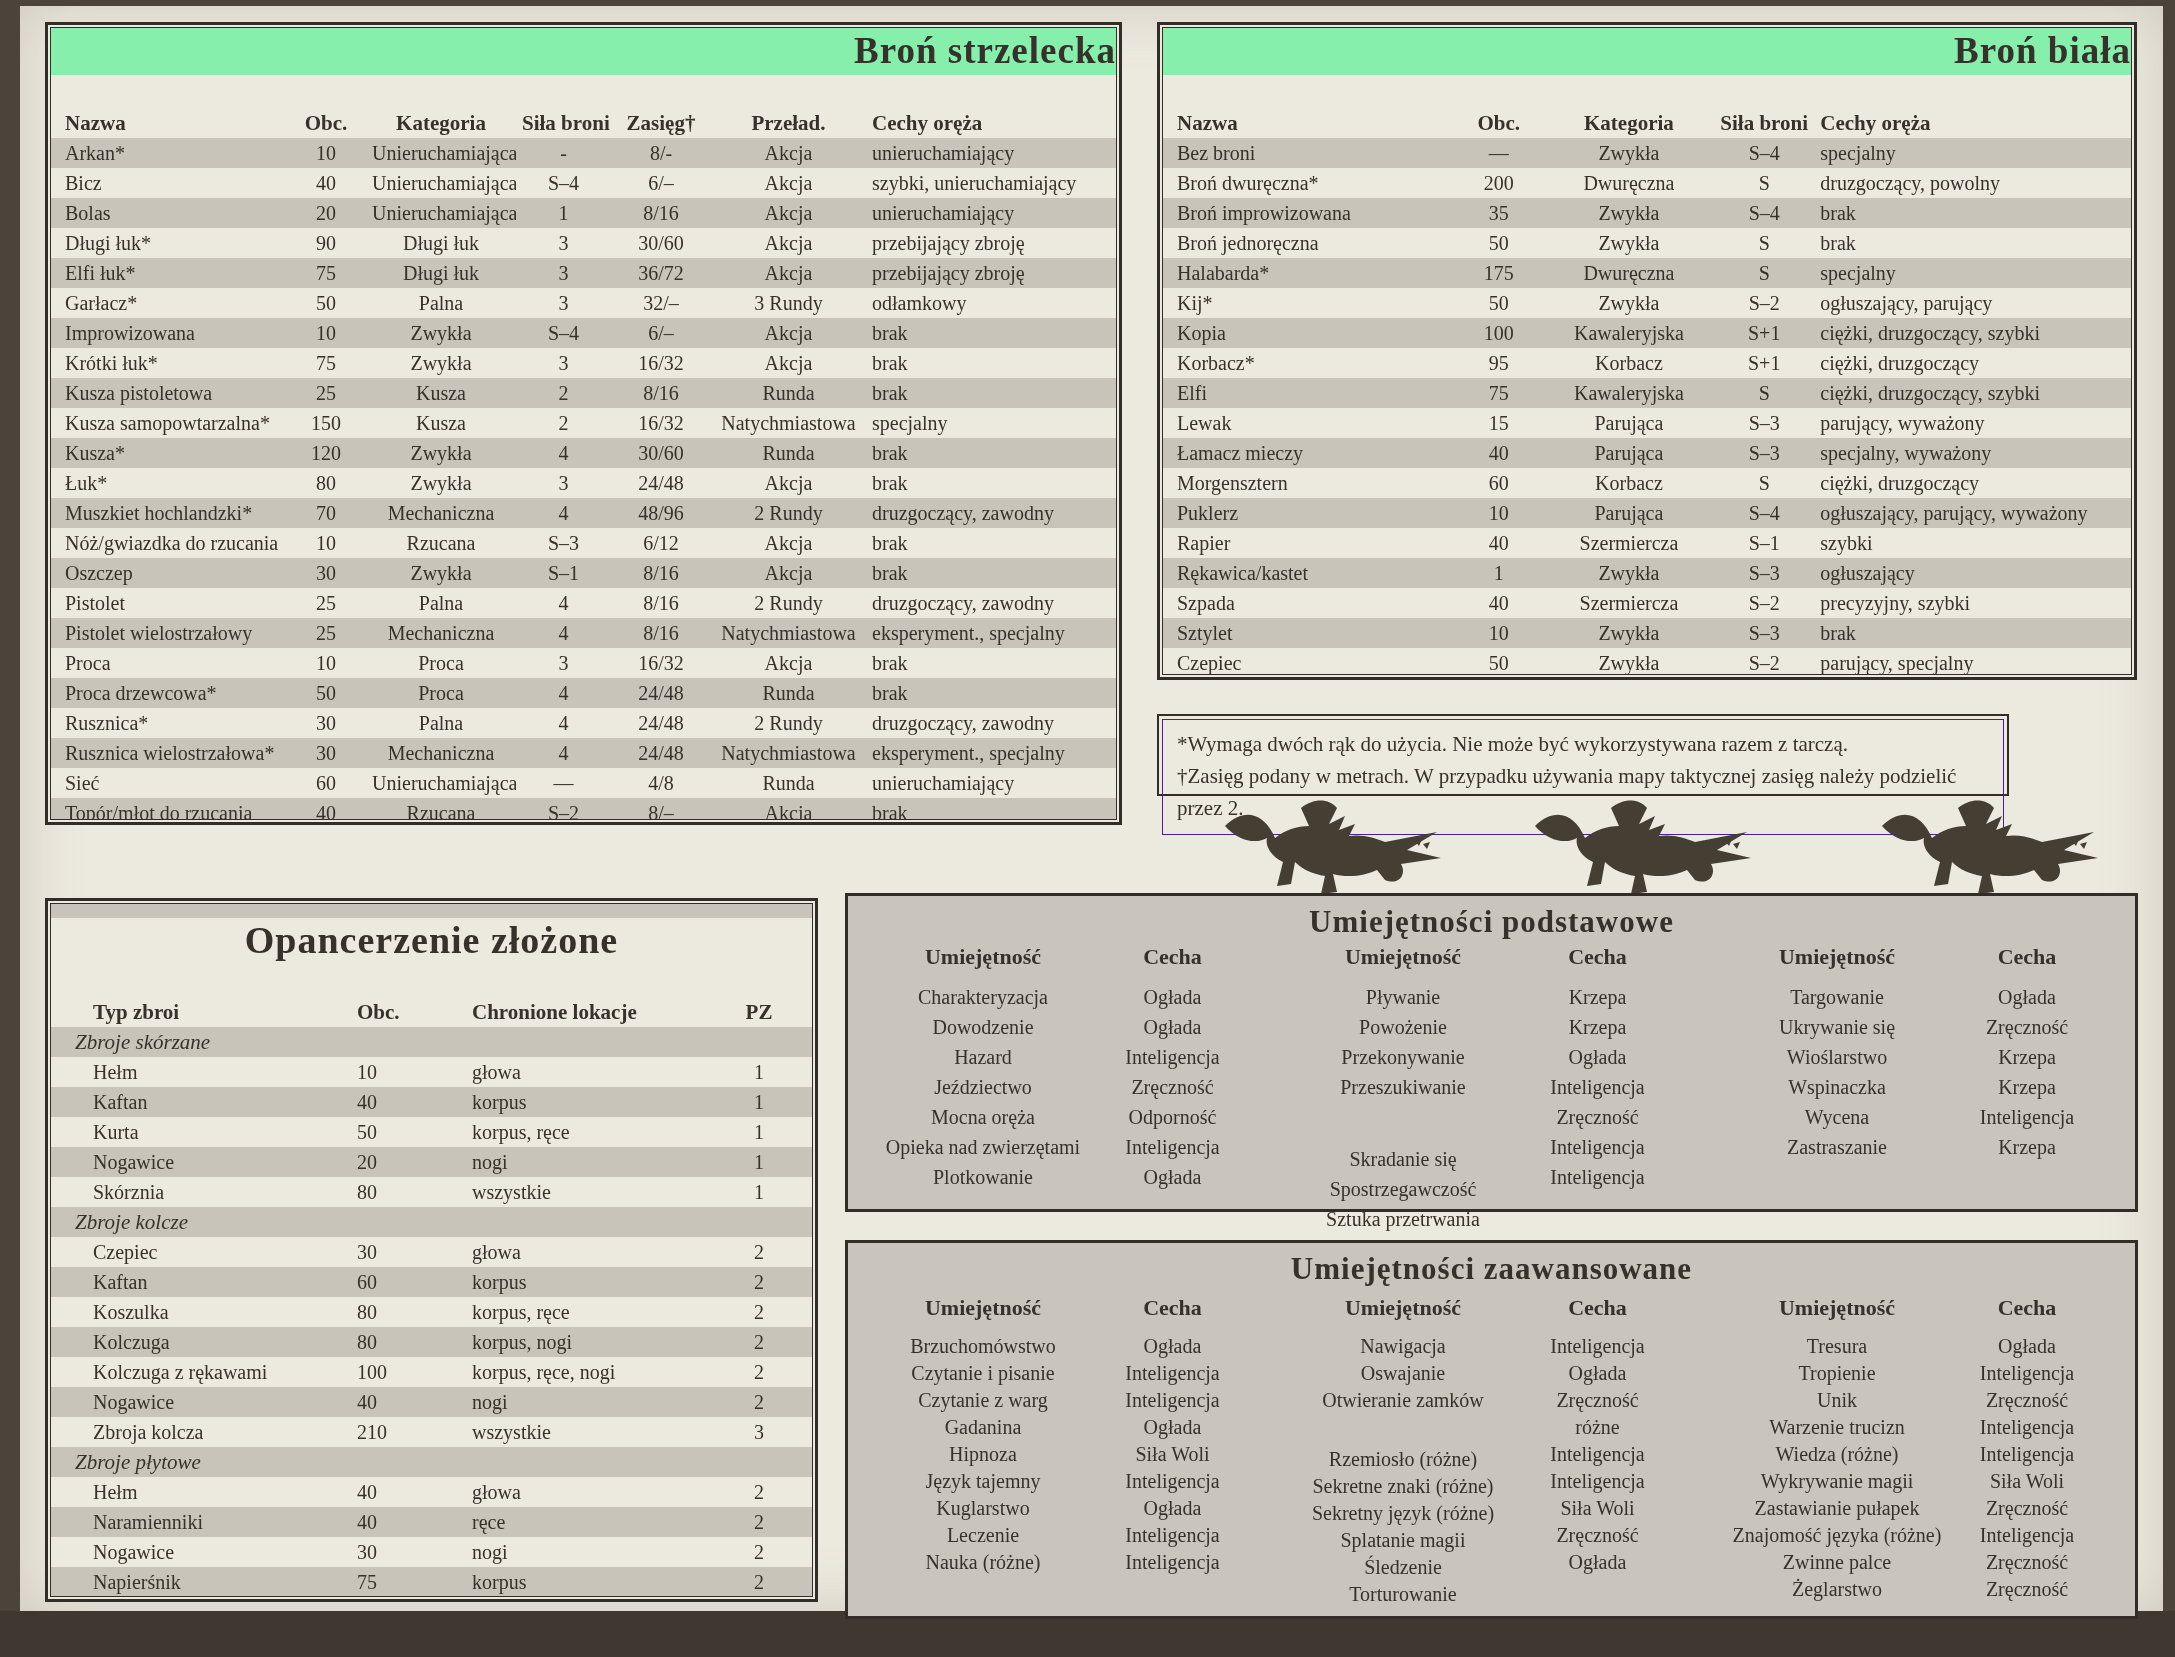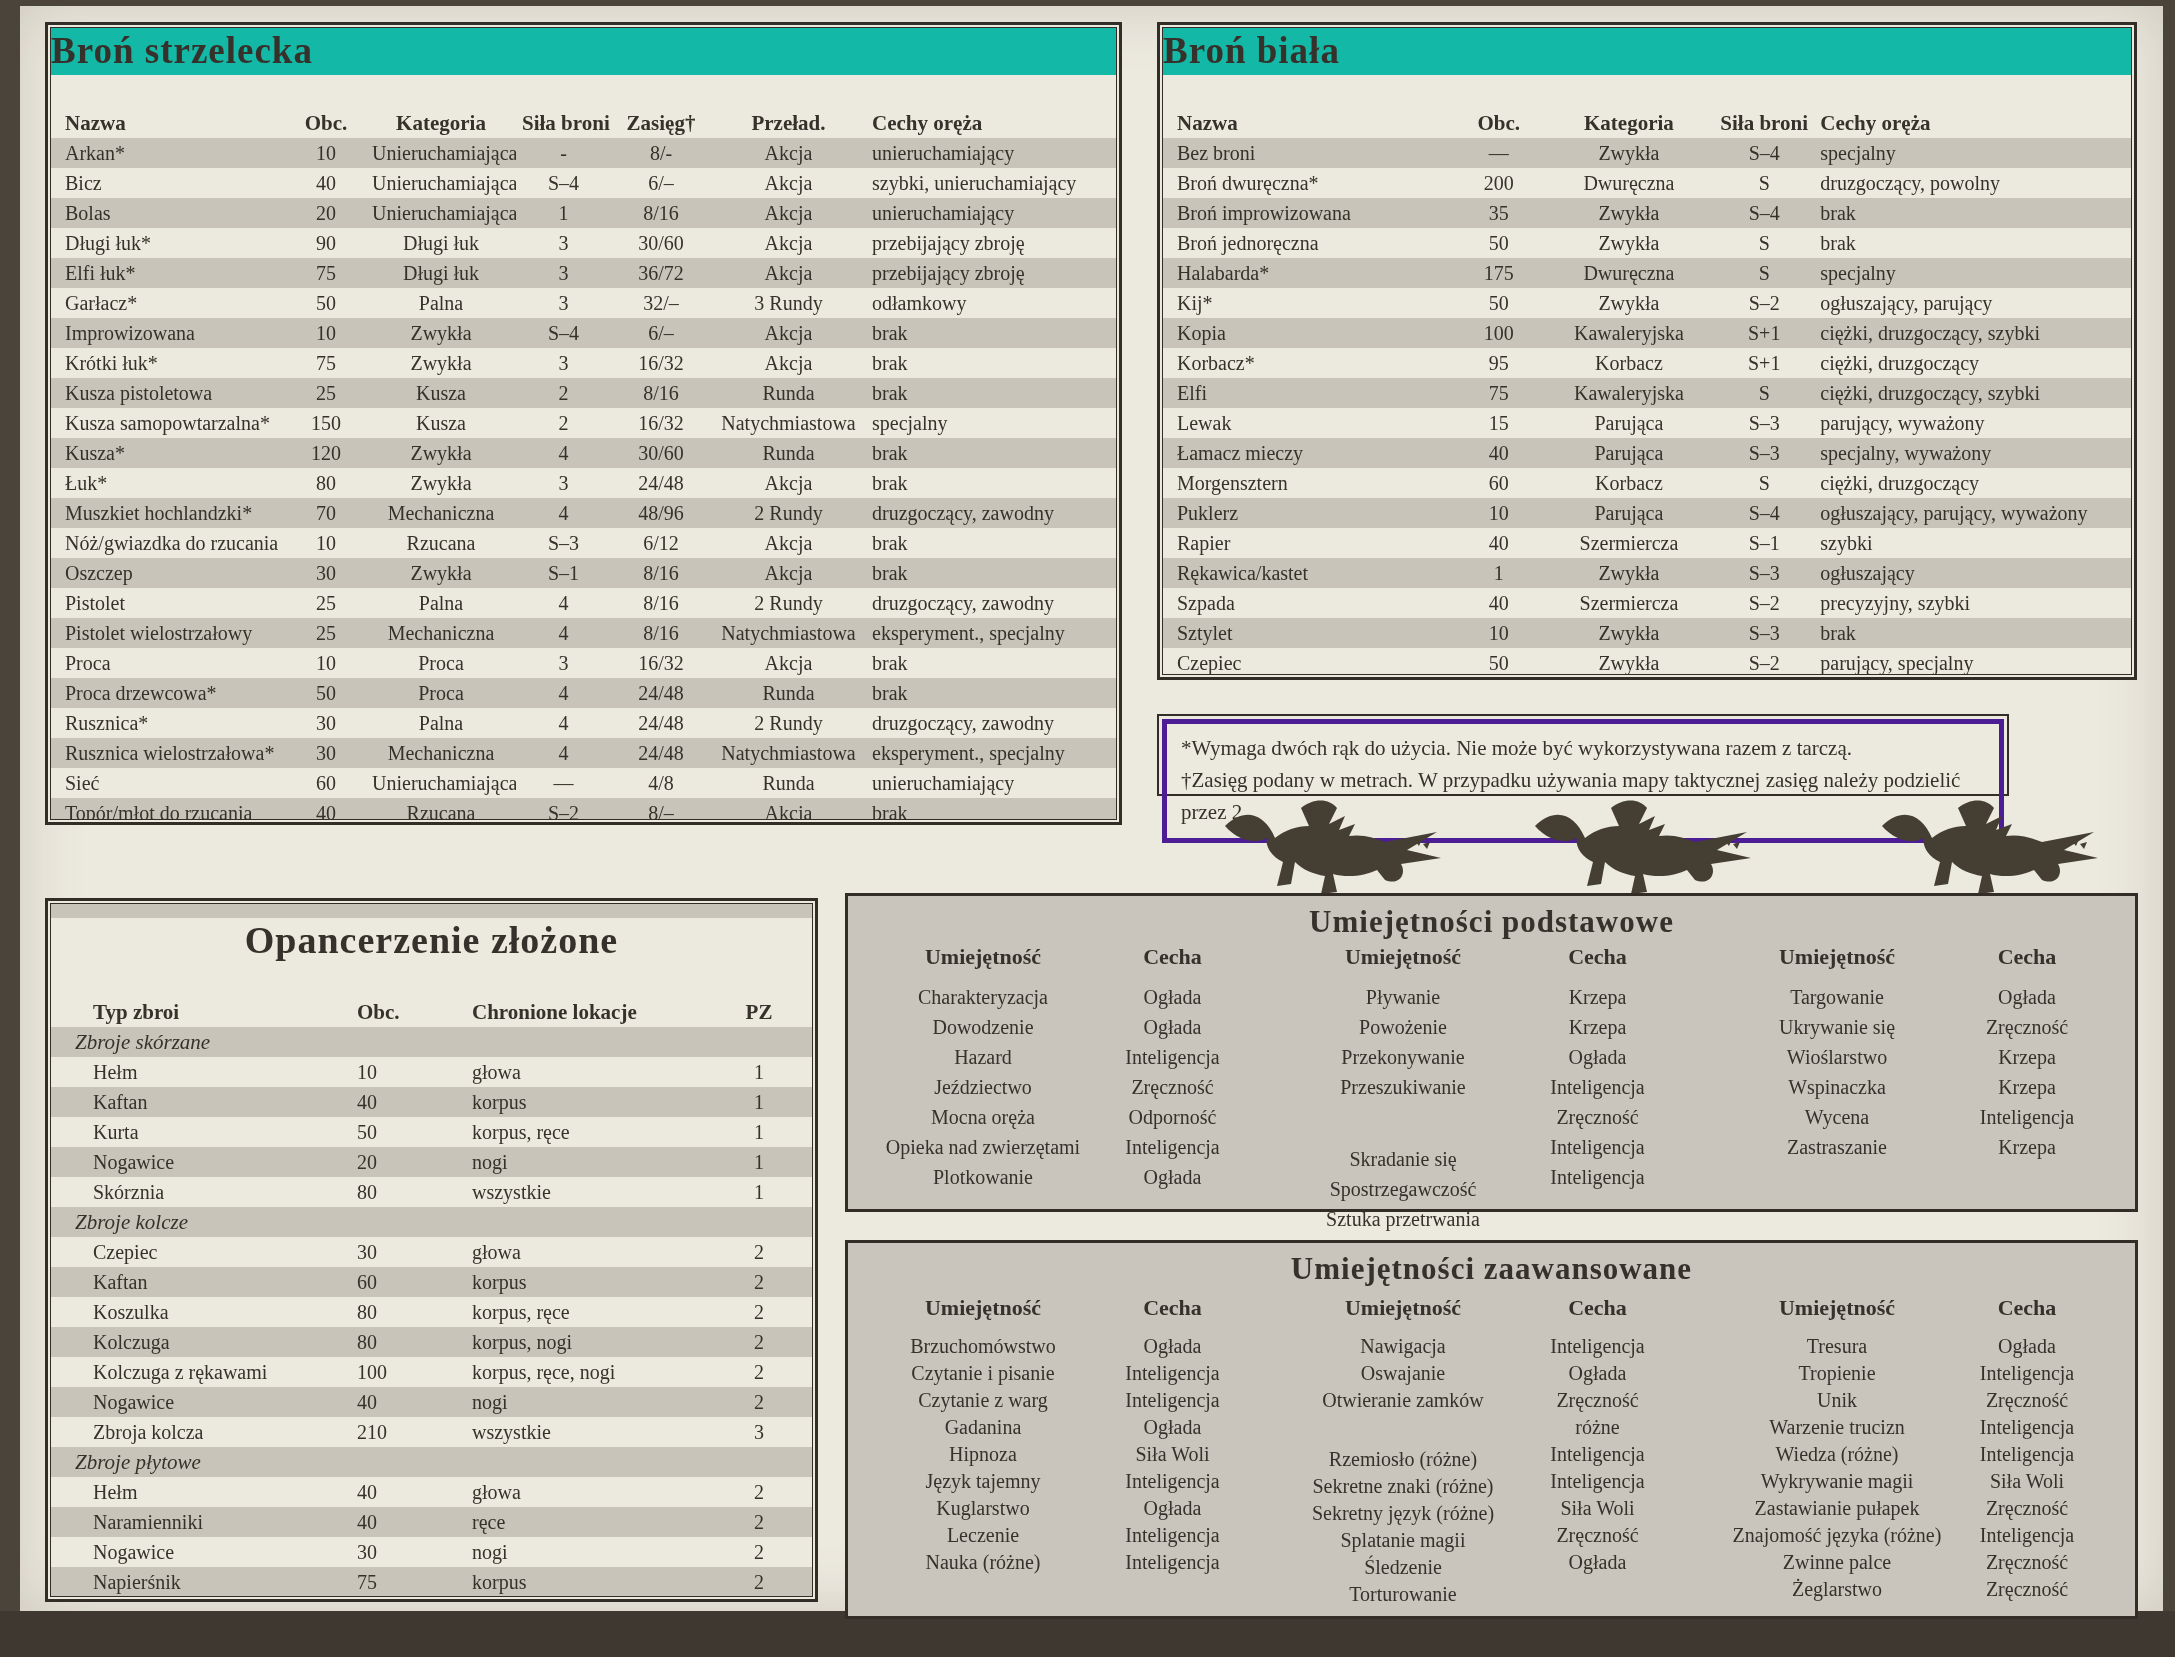--- a/index.html
+++ b/index.html
@@ -8,21 +8,21 @@
   .page::after{content:"";position:absolute;left:0;right:0;bottom:0;height:46px;background:#3e3830;}
   .paper{position:absolute;left:20px;top:6px;right:12px;bottom:46px;background:#ece9df;
          box-shadow:inset 0 0 60px rgba(120,110,90,.25);z-index:1;}
   .abs{position:absolute;z-index:2;}
 
   
   .frame{background:#ece9df;border:3px solid #322e27;padding:2px;box-sizing:border-box;}
   .frame-inner{border:1px solid #322e27;height:100%;box-sizing:border-box;overflow:hidden;
                display:flex;flex-direction:column;background:#ece9df;}
 
-  .tbl-title{background:#14b8a6;text-align:left;font-weight:bold;font-size:37px;
+  .tbl-title{background:#86efac;text-align:right;font-weight:bold;font-size:37px;
              padding:1px 0 3px;letter-spacing:1px;flex:0 0 auto;}
   .gray-strip{background:#c8c4ba;height:14px;flex:0 0 auto;}
   .armor-title{background:#ece9df;text-align:center;font-weight:bold;font-size:38px;
                padding:0 0 2px;letter-spacing:1px;flex:0 0 auto;}
 
   table{border-collapse:collapse;width:100%;table-layout:fixed;flex:0 0 auto;margin-top:33px;}
   th,td{font-size:20px;line-height:22px;padding:4px 6px;white-space:nowrap;overflow:hidden;}
   th{font-size:21px;font-weight:bold;}
   tr.stripe{background:#c8c4ba;}
   .al{text-align:left;} .ac{text-align:center;}
@@ -33,21 +33,21 @@
 
   
   .panel{background:#c9c5bc;border:3px solid #322e27;box-sizing:border-box;}
   .panel-title{text-align:center;font-weight:bold;font-size:31px;letter-spacing:1px;
                padding-top:8px;}
   .skill-col{position:absolute;text-align:center;}
   .skill-col .hdr{font-weight:bold;font-size:22px;margin-bottom:12px;}
   .skill-col .row{font-size:20px;}
 
   .footnote-box{background:#ece9df;border:2px solid #322e27;padding:3px;box-sizing:border-box;}
-  .footnote-inner{border:5px solid #4c1d95;padding:8px 14px 10px;font-size:21px;line-height:32px;}
+  .footnote-inner{border:1px solid #4c1d95;padding:8px 14px 10px;font-size:21px;line-height:32px;}
 
   .dragon{position:absolute;z-index:2;}
   .dragon svg{display:block;}
 </style>
 </head>
 <body>
 
 <div class="page">
   <div class="paper"></div>
 

